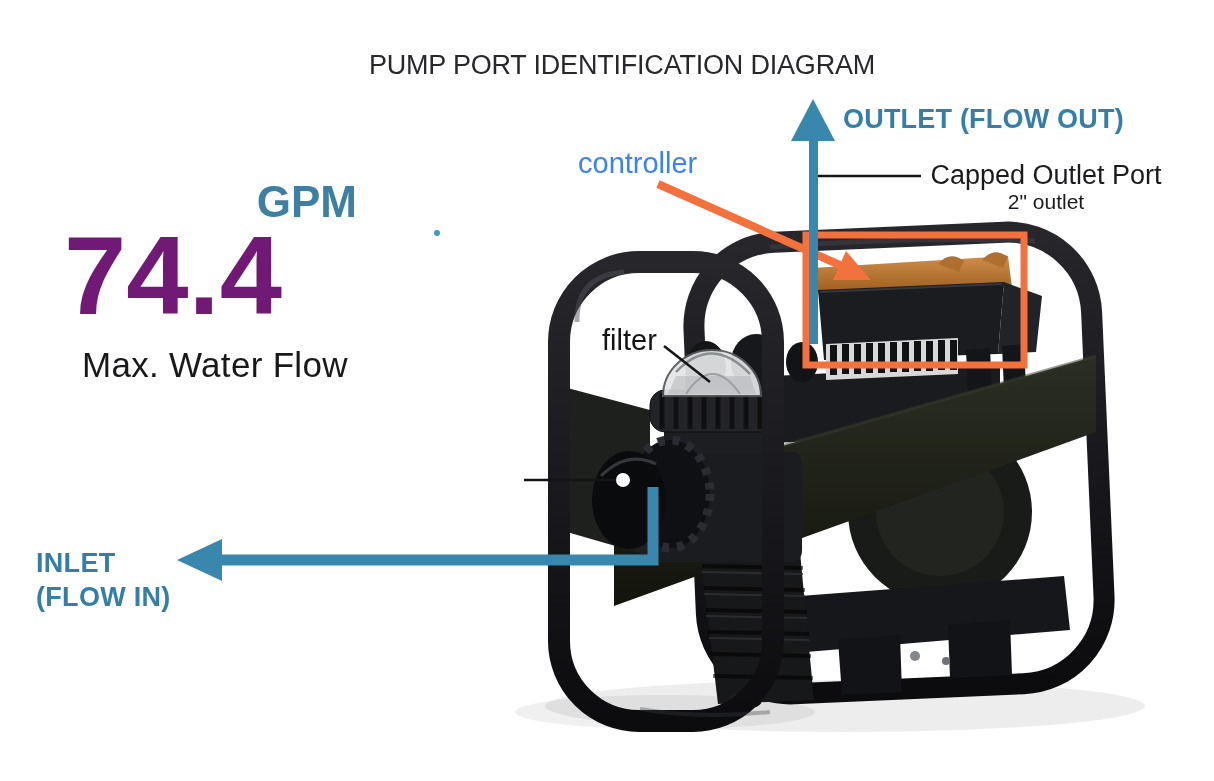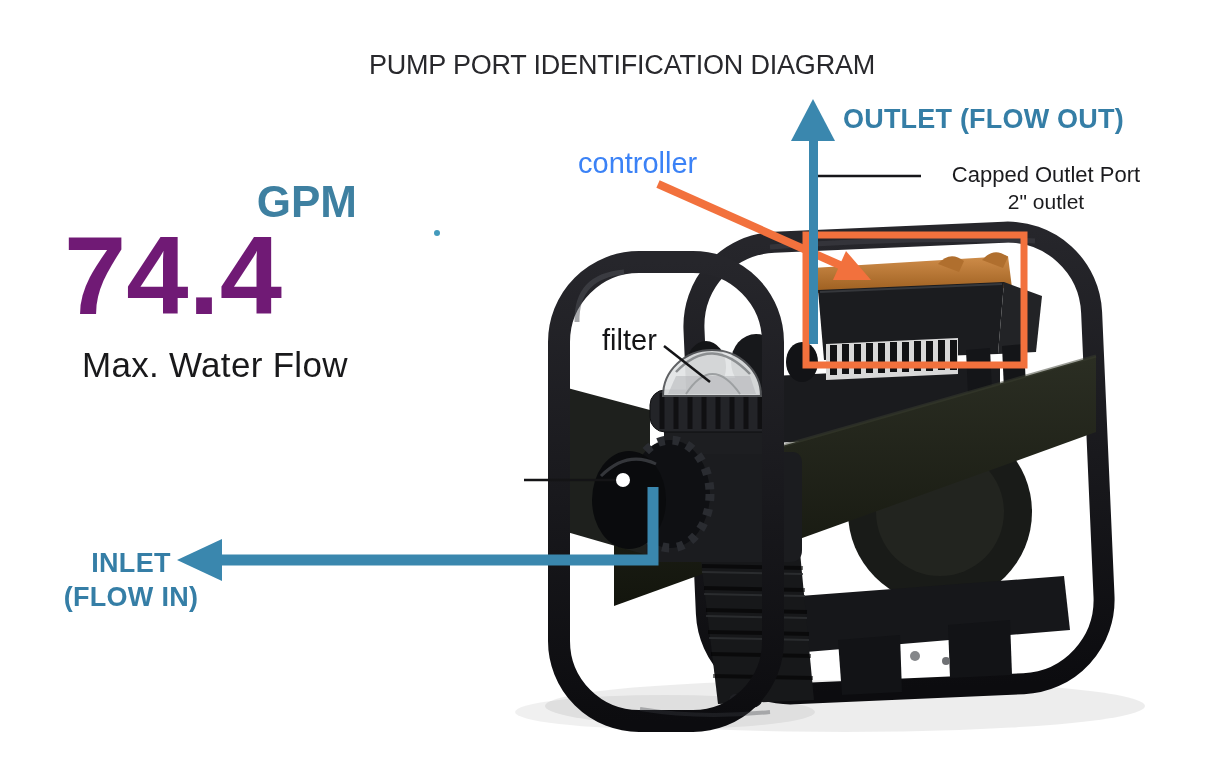--- a/index.html
+++ b/index.html
@@ -21,30 +21,30 @@
              font-size:44px;font-weight:700;color:#3E80A1;}
   .stat-value{left:64px;top:220px;font-size:112px;font-weight:700;
               line-height:1;color:#701a75;}
   .stat-caption{left:58px;top:345px;font-size:35px;font-weight:400;
                 letter-spacing:.3px;color:#19191b;margin-left:24px;}
 
   .outlet-heading{left:843px;top:104px;font-size:27px;font-weight:700;
                   letter-spacing:.2px;color:#357EA6;}
   .note{text-align:center;white-space:nowrap;}
   .outlet-note{left:915px;top:161px;width:262px;}
-  .note .name{font-size:22px;line-height:28px;color:#1b1b1e;}
+  .note .name{font-size:27px;line-height:28px;color:#1b1b1e;}
   .note .size{font-size:21px;line-height:26px;color:#1b1b1e;}
 
   .controller-label{left:578px;top:147px;font-size:29px;font-weight:500;color:#3b82f6;}
   .filter-label{left:602px;top:324px;font-size:29px;font-weight:500;color:#141416;}
 
   .intake-note{left:259px;top:462px;width:270px;}
   .intake-note .name{line-height:30px;}
 
-  .inlet-heading{left:36px;top:546px;width:190px;text-align:center;
+  .inlet-heading{left:36px;top:546px;width:190px;
                  font-size:27px;font-weight:800;line-height:34px;
                  letter-spacing:.3px;color:#357EA6;}
 </style>
 </head>
 <body>
 
 <div class="canvas">
 
   <svg class="art" viewBox="0 0 1214 781" aria-hidden="true">
     <defs>

